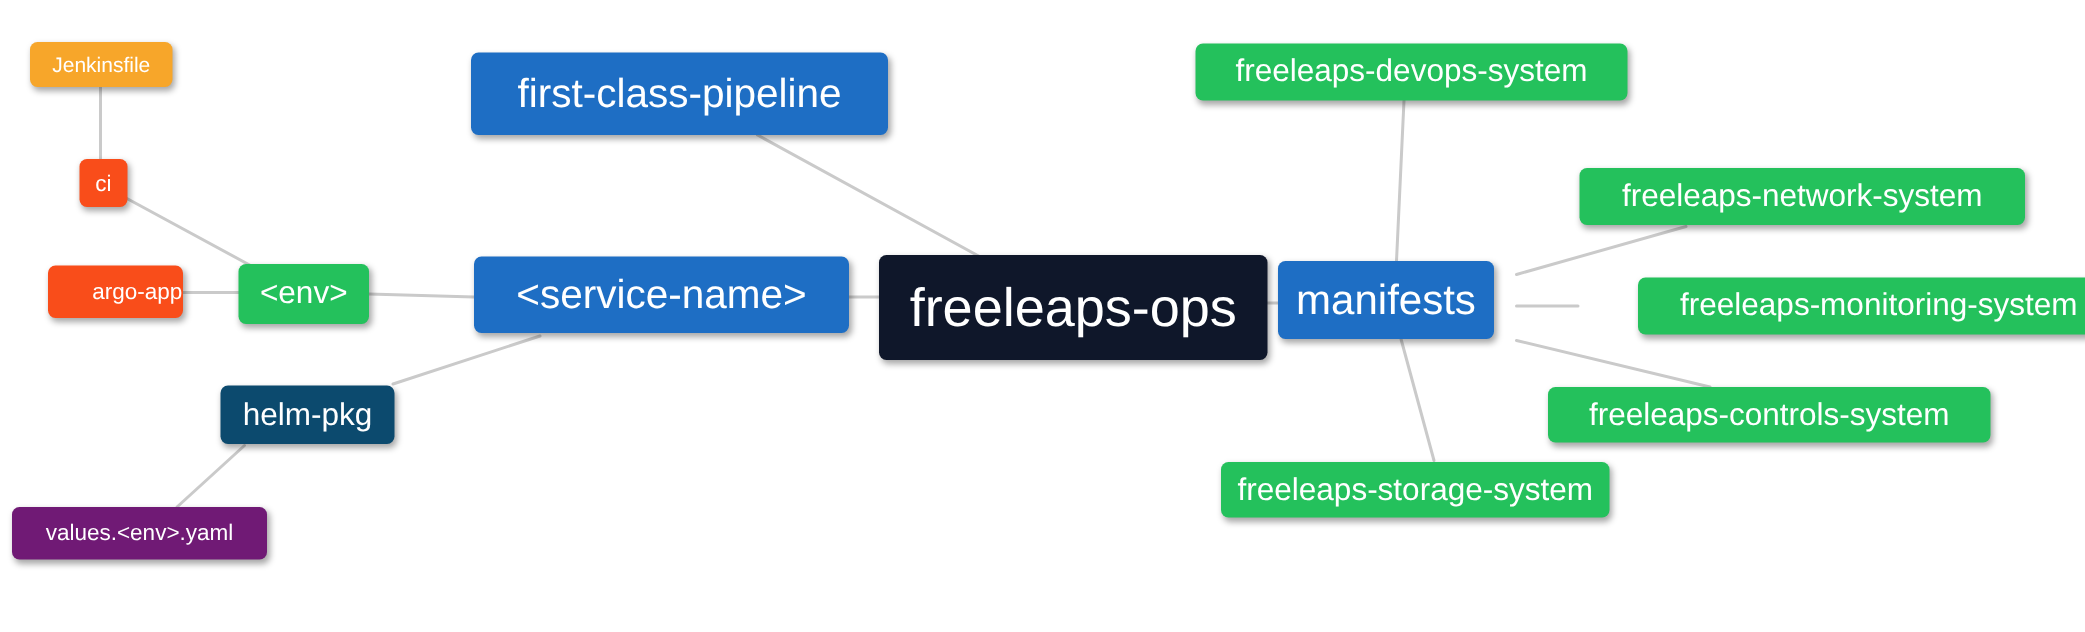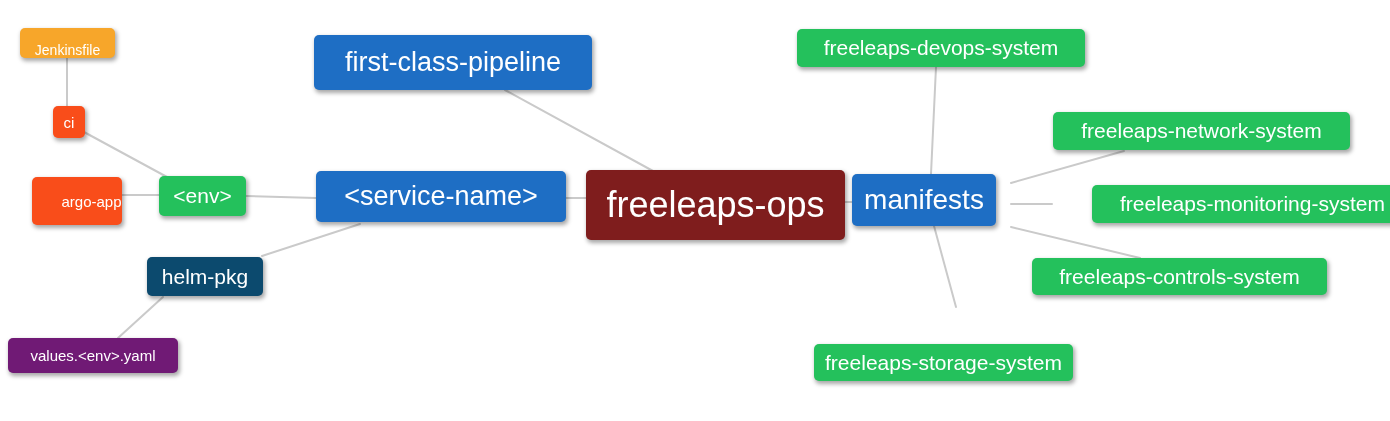--- a/index.html
+++ b/index.html
@@ -51,59 +51,59 @@
       <line x1="566" y1="198" x2="586" y2="198" stroke="#cacaca" stroke-width="2" stroke-linecap="round"></line>
       <line x1="505" y1="90" x2="653" y2="171" stroke="#cacaca" stroke-width="2" stroke-linecap="round"></line>
       <line x1="845" y1="202" x2="852" y2="202" stroke="#cacaca" stroke-width="2" stroke-linecap="round"></line>
       <line x1="936" y1="67" x2="931" y2="174" stroke="#cacaca" stroke-width="2" stroke-linecap="round"></line>
       <line x1="1011" y1="183" x2="1124" y2="151" stroke="#cacaca" stroke-width="2" stroke-linecap="round"></line>
       <line x1="1011" y1="204" x2="1052" y2="204" stroke="#cacaca" stroke-width="2" stroke-linecap="round"></line>
       <line x1="1011" y1="227" x2="1140" y2="258" stroke="#cacaca" stroke-width="2" stroke-linecap="round"></line>
       <line x1="934" y1="226" x2="956" y2="307" stroke="#cacaca" stroke-width="2" stroke-linecap="round"></line>
     </svg>
   <div id="node-layer">
-      <div class="node" style="left: 20px; top: 28px; width: 95px; height: 30px; font-size: 14px; background: rgb(247, 166, 42); align-items: flex-end;">
+      <div class="node" style="left: 20px; top: 28px; width: 95px; height: 30px; font-size: 14px; background: rgb(247, 166, 42);">
         <span>Jenkinsfile</span>
       </div>
       <div class="node" style="left: 53px; top: 106px; width: 32px; height: 32px; font-size: 15px; background: rgb(249, 77, 26);">
         <span>ci</span>
       </div>
-      <div class="node" style="left: 32px; top: 177px; width: 90px; height: 48px; font-size: 15px; background: rgb(249, 77, 26); padding-left: 29px;">
+      <div class="node" style="left: 32px; top: 177px; width: 90px; height: 35px; font-size: 15px; background: rgb(249, 77, 26); padding-left: 29px;">
         <span>argo-app</span>
       </div>
       <div class="node" style="left: 159px; top: 176px; width: 87px; height: 40px; font-size: 21px; background: rgb(36, 193, 92);">
         <span>&lt;env&gt;</span>
       </div>
       <div class="node" style="left: 147px; top: 257px; width: 116px; height: 39px; font-size: 21px; background: #0c4a6e;">
         <span>helm-pkg</span>
       </div>
       <div class="node" style="left: 8px; top: 338px; width: 170px; height: 35px; font-size: 15px; background: #701a75;">
         <span>values.&lt;env&gt;.yaml</span>
       </div>
       <div class="node" style="left: 314px; top: 35px; width: 278px; height: 55px; font-size: 27px; background: rgb(30, 110, 196);">
         <span>first-class-pipeline</span>
       </div>
       <div class="node" style="left: 316px; top: 171px; width: 250px; height: 51px; font-size: 27px; background: rgb(30, 110, 196);">
         <span>&lt;service-name&gt;</span>
       </div>
-      <div class="node" style="left: 586px; top: 170px; width: 259px; height: 70px; font-size: 36px; background: #7f1d1d;">
+      <div class="node" style="left: 586px; top: 170px; width: 259px; height: 70px; font-size: 36px; background: #0f172a;">
         <span>freeleaps-ops</span>
       </div>
       <div class="node" style="left: 852px; top: 174px; width: 144px; height: 52px; font-size: 28px; background: rgb(30, 110, 196);">
         <span>manifests</span>
       </div>
       <div class="node" style="left: 797px; top: 29px; width: 288px; height: 38px; font-size: 21px; background: rgb(36, 193, 92);">
         <span>freeleaps-devops-system</span>
       </div>
       <div class="node" style="left: 1053px; top: 112px; width: 297px; height: 38px; font-size: 21px; background: rgb(36, 193, 92);">
         <span>freeleaps-network-system</span>
       </div>
       <div class="node" style="left: 1052px; top: 185px; width: 321px; height: 38px; font-size: 21px; background: rgb(36, 193, 92); margin-left: 40px;">
         <span>freeleaps-monitoring-system</span>
       </div>
       <div class="node" style="left: 1032px; top: 258px; width: 295px; height: 37px; font-size: 21px; background: rgb(36, 193, 92);">
         <span>freeleaps-controls-system</span>
       </div>
-      <div class="node" style="left: 814px; top: 308px; width: 259px; height: 37px; font-size: 21px; background: rgb(36, 193, 92); margin-top: 36px;">
+      <div class="node" style="left: 814px; top: 308px; width: 259px; height: 37px; font-size: 21px; background: rgb(36, 193, 92);">
         <span>freeleaps-storage-system</span>
       </div>
     </div>
 </div>
 
 </body></html>

